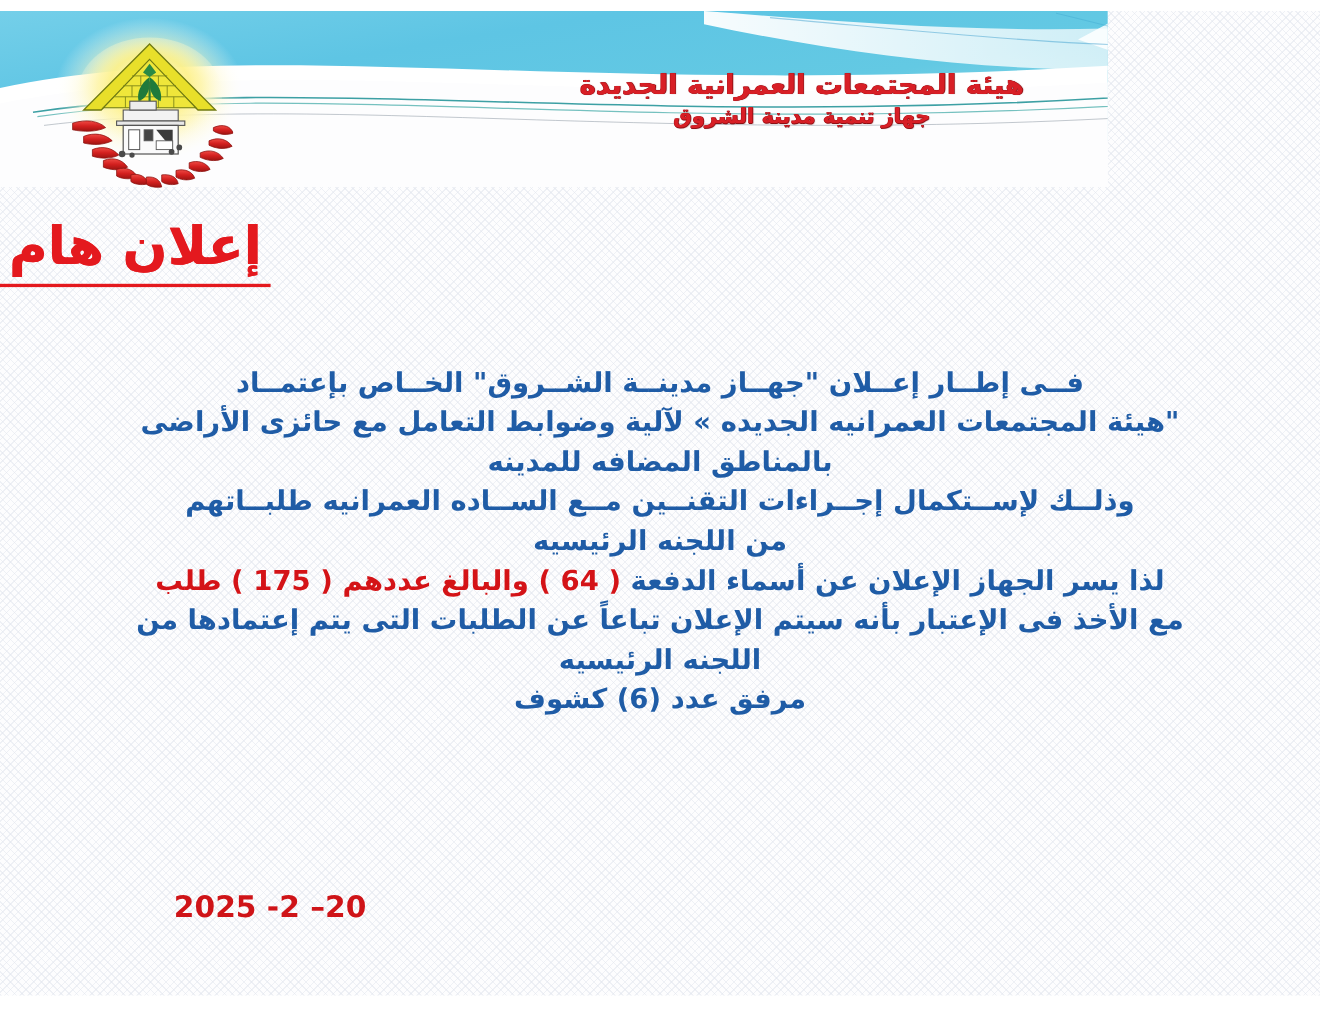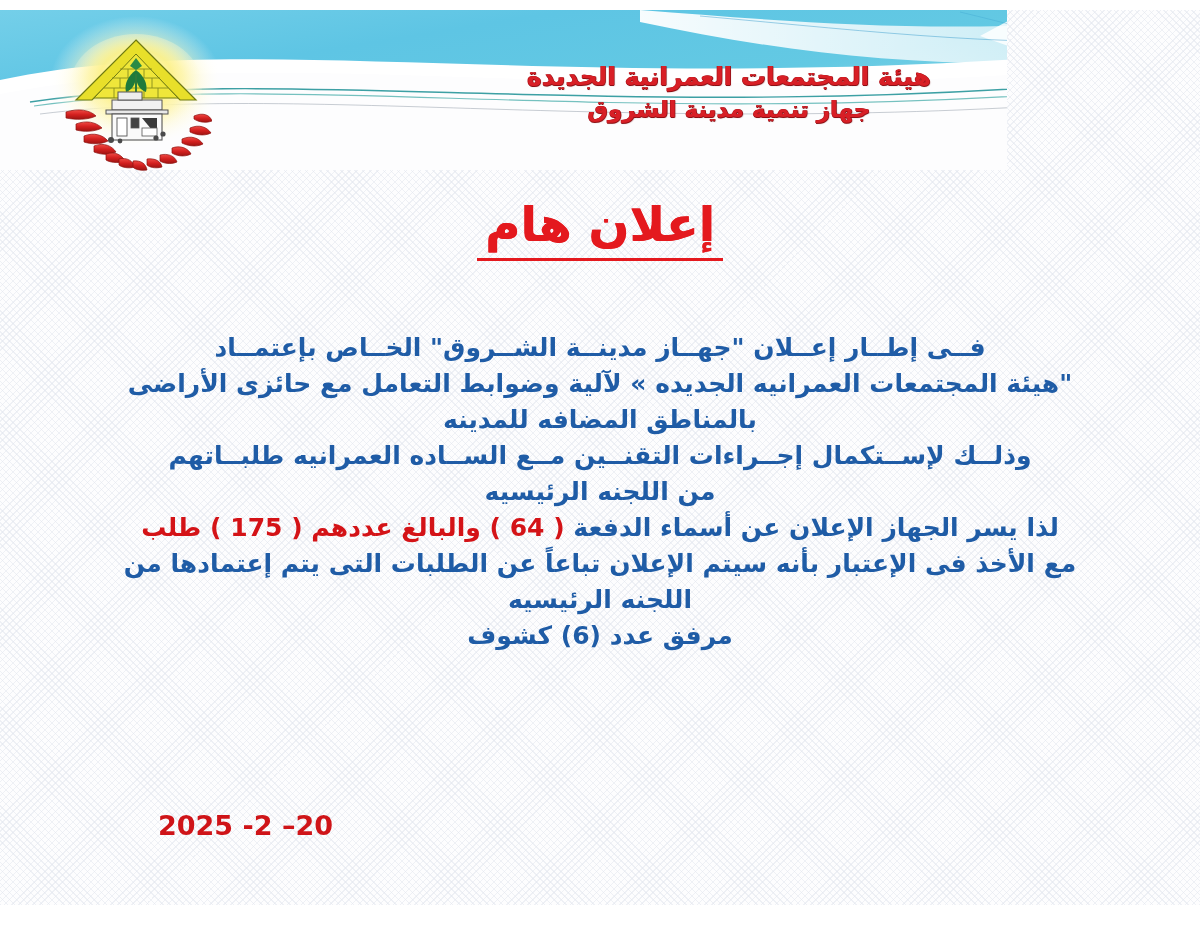--- a/index.html
+++ b/index.html
@@ -60,39 +60,39 @@
     font-weight: bold;
     color: #d81f26;
     letter-spacing: 0.5px;
     text-shadow:
        0.6px 0 0 #8d0f14,
       -0.6px 0 0 #b3161c,
        0 0.6px 0 #8d0f14,
        0.8px 0.8px 1px rgba(120,10,14,0.45);
   }
   .header-titles .l1 { font-size: 25px; }
-  .header-titles .l2 { font-size: 23px; margin-top: 2px; }
+  .header-titles .l2 { font-size: 19px; margin-top: 2px; }
 
   
   .logo {
     position: absolute;
     left: 62px;
     top: 28px;
     width: 150px;
     height: 155px;
     z-index: 7;
   }
 
   
   .title-wrap {
     position: absolute;
     left: 0;
     top: 196px;
     width: 1200px;
-    text-align: center;
+    text-align: left;
     z-index: 5;
   }
   .title-text {
     display: inline-block;
     font-family: "DejaVu Sans", "Liberation Sans", sans-serif;
     font-size: 48px;
     font-weight: bold;
     color: #e4191e;
     direction: rtl;
     letter-spacing: 3px;

